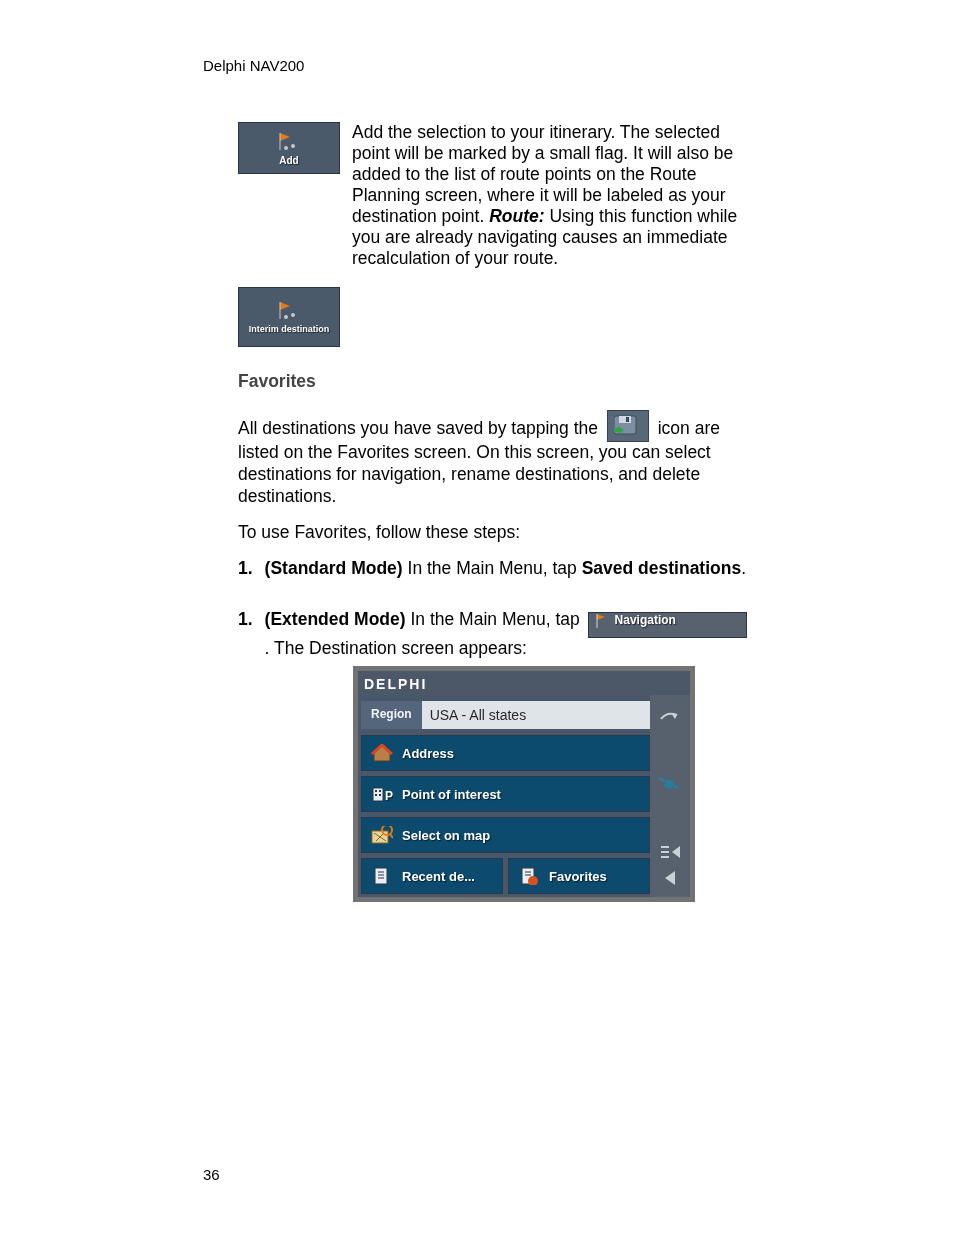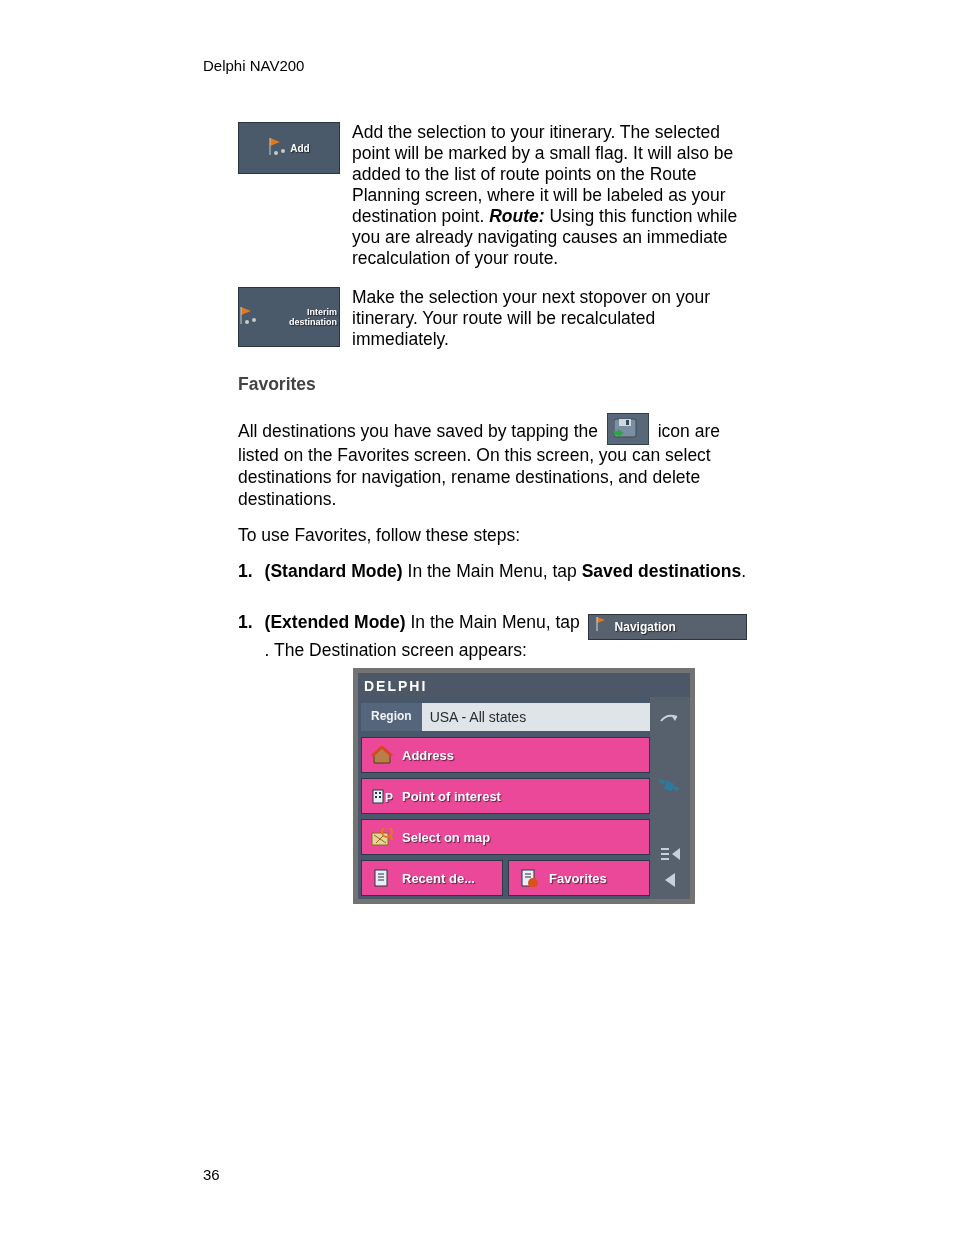--- a/index.html
+++ b/index.html
@@ -1,42 +1,42 @@
 <!DOCTYPE html>
 <html><head>
 <meta charset="utf-8">
 <style>
   html,body{margin:0;padding:0;background:#fff;font-family:Arial,Helvetica,sans-serif;color:#000}
   .page{width:814px;min-height:1235px;margin:0 auto;padding:57px 133px 0 133px;box-sizing:border-box;position:relative}
   .running-header{font-size:15px;color:#000;margin-bottom:48px}
   .row{display:flex;align-items:flex-start;margin-bottom:18px}
-  .button-like{width:100px;height:50px;background:#4b5a6a;color:#fff;font-size:10px;font-weight:bold;display:flex;flex-direction:row;align-items:center;justify-content:center;position:relative;border:1px solid #2a3440;flex:0 0 auto;margin-right:12px;text-shadow:1px 1px 1px rgba(0,0,0,.6)}
+  .button-like{width:100px;height:50px;background:#4b5a6a;color:#fff;font-size:10px;font-weight:bold;display:flex;flex-direction:column;align-items:center;justify-content:center;position:relative;border:1px solid #2a3440;flex:0 0 auto;margin-right:12px;text-shadow:1px 1px 1px rgba(0,0,0,.6)}
   .button-like .flag{position:relative;width:22px;height:20px;margin-bottom:4px}
   .flag svg{overflow:visible}
   .row-text{font-size:17.5px;line-height:1.2;flex:1;color:#000}
   .section-heading{font-size:17.5px;font-weight:bold;color:#444;margin:24px 0 18px 35px}
   .body-text{font-size:17.5px;line-height:1.25;margin:0 0 14px 35px}
   .inline-icon{display:inline-block;vertical-align:-8px;width:40px;height:30px;background:#586878;border:1px solid #324050;position:relative;margin:0 4px}
   .inline-icon svg{position:absolute;top:3px;left:6px}
   .step-line{display:flex;font-size:17.5px;line-height:1.25;margin:0 0 30px 35px}
   .step-num{font-weight:bold;margin-right:12px;white-space:nowrap}
   .step-content{flex:1}
-  .inline-nav-btn{display:inline-flex;align-items:center;vertical-align:-4px;height:24px;padding:0 70px 0 6px;background:#58616e;border:1px solid #2c343e;margin:0 3px}
+  .inline-nav-btn{display:inline-flex;vertical-align:-4px;height:24px;padding:0 70px 0 6px;background:#58616e;border:1px solid #2c343e;margin:0 3px}
   .inline-nav-btn .flag-small{display:inline-block;margin-right:6px}
   .inline-nav-btn .label{font-size:12px;font-weight:bold;color:#fff;text-shadow:1px 1px 1px rgba(0,0,0,.6)}
   
   .dest-screen{margin:6px 0 0 150px;width:332px;background:#3e4a56;border:5px solid #737373;font-family:Arial,Helvetica,sans-serif}
   .dest-body{display:flex}
   .dest-main{flex:1;background:#49576a;padding:3px 0 3px 3px;box-sizing:border-box}
   .dest-header{background:#4c5868;padding:4px 6px 2px 6px}
   .logo{font-family:Arial,Helvetica,sans-serif;font-weight:bold;letter-spacing:2px;font-size:14px;color:#fff}
   .region-row{display:flex;align-items:stretch;margin:3px 0 6px 0}
   .region-lbl{background:#55657b;color:#f2f4f8;font-size:12px;font-weight:bold;padding:6px 10px;min-width:58px;box-sizing:border-box}
   .region-val{flex:1;background:#dfe4e9;color:#2a2a2a;font-size:14px;padding:6px 8px}
-  .dest-btn{background:#ec4899;border:1px solid #2d394a;color:#fff;font-size:13px;font-weight:bold;display:flex;align-items:center;padding:7px 8px;margin-bottom:5px;text-shadow:1px 1px 1px rgba(0,0,0,.6)}
+  .dest-btn{background:#0c4a6e;border:1px solid #2d394a;color:#fff;font-size:13px;font-weight:bold;display:flex;align-items:center;padding:7px 8px;margin-bottom:5px;text-shadow:1px 1px 1px rgba(0,0,0,.6)}
   .dest-btn .ic{width:24px;height:20px;margin-right:8px;display:inline-flex;align-items:center;justify-content:center}
   .dest-split{display:flex;gap:5px}
   .dest-split .dest-btn{flex:1;margin-bottom:0}
   .dest-side{width:40px;background:#57616d;display:flex;flex-direction:column;justify-content:space-between;align-items:center;padding:6px 0;box-sizing:border-box}
   .side-ic{width:30px;height:30px;display:flex;align-items:center;justify-content:center;color:#c8d0d8}
   .page-num{position:absolute;bottom:52px;left:133px;font-size:15px}
 </style>
 </head>
 <body>
 
@@ -65,21 +65,20 @@
       <span class="flag">
         <svg width="22" height="20">
             <path d="M2 18 L2 2 L12 6 L2 10 Z" fill="#e07a1c"></path>
             <line x1="2" y1="2" x2="2" y2="19" stroke="#c8c8c8" stroke-width="1"></line>
             <circle cx="15" cy="15" r="2" fill="#c8c8c8"></circle>
             <circle cx="8" cy="17" r="2" fill="#c8c8c8"></circle>
           </svg>
       </span>
       <span style="font-size:9px;text-align:right;padding:0 2px">Interim destination</span>
     </div>
-    <div class="row-text">Make the selection your next stopover on your itinerary. Your route will be recalculated immediately.</div>
   </div>
 
   <div class="section-heading">Favorites</div>
 
   <p class="body-text">
     <span>All destinations you have saved by tapping the</span>
     <span class="inline-icon">
       <svg width="28" height="22">
           <rect x="0" y="2" width="22" height="18" rx="2" fill="#7c8ea2" stroke="#3a4a5a"></rect>
           <rect x="5" y="2" width="12" height="7" fill="#cfd7df"></rect>

